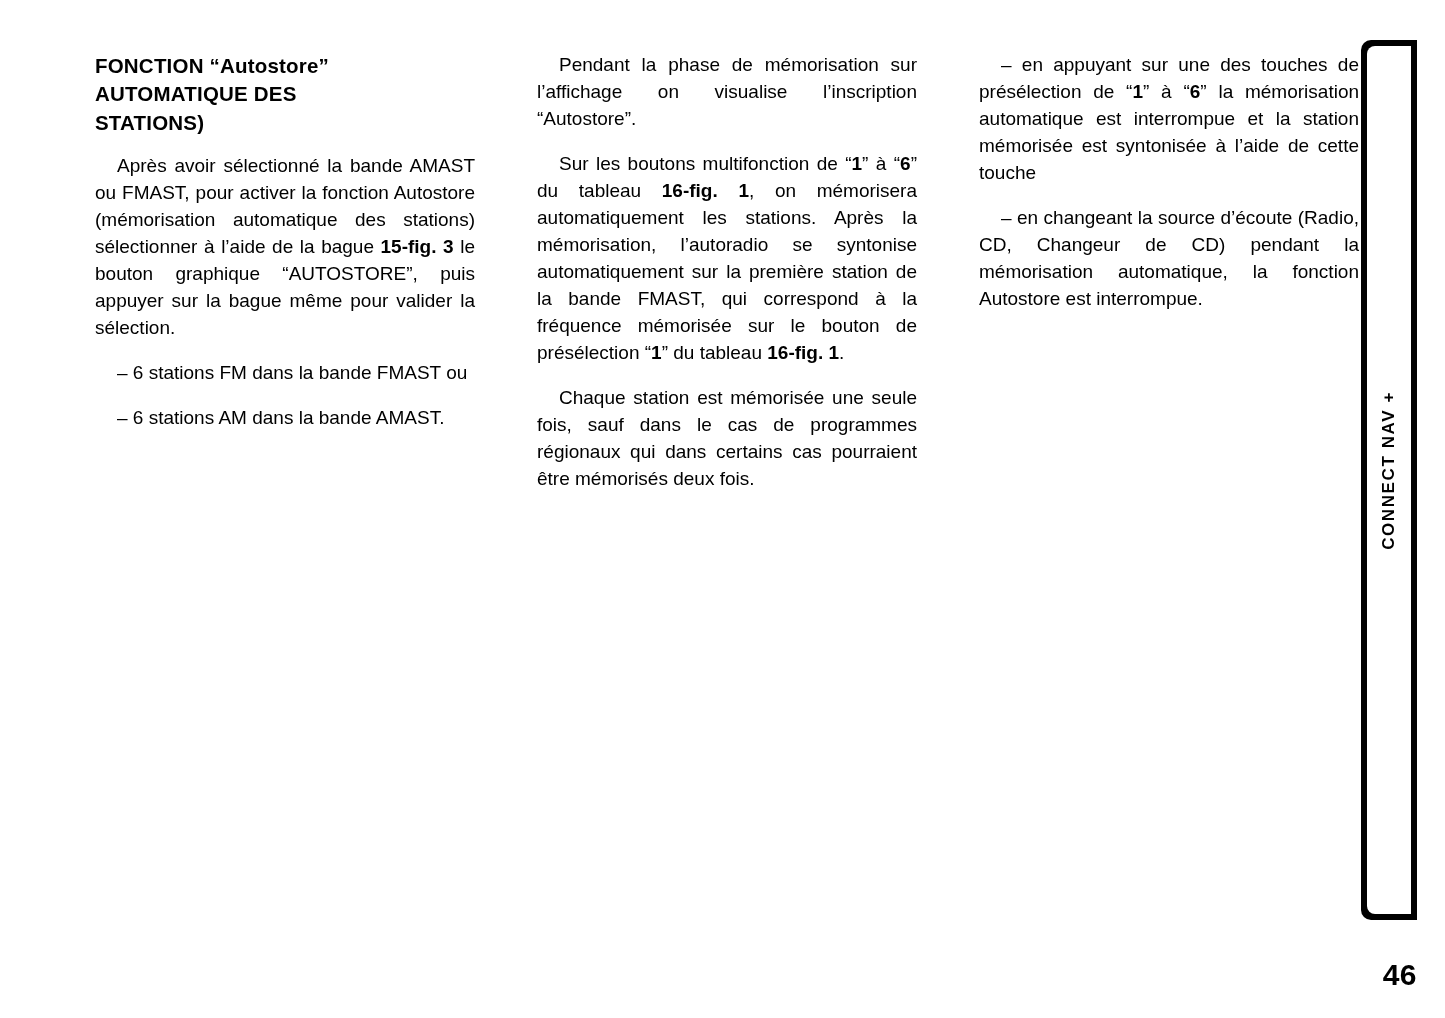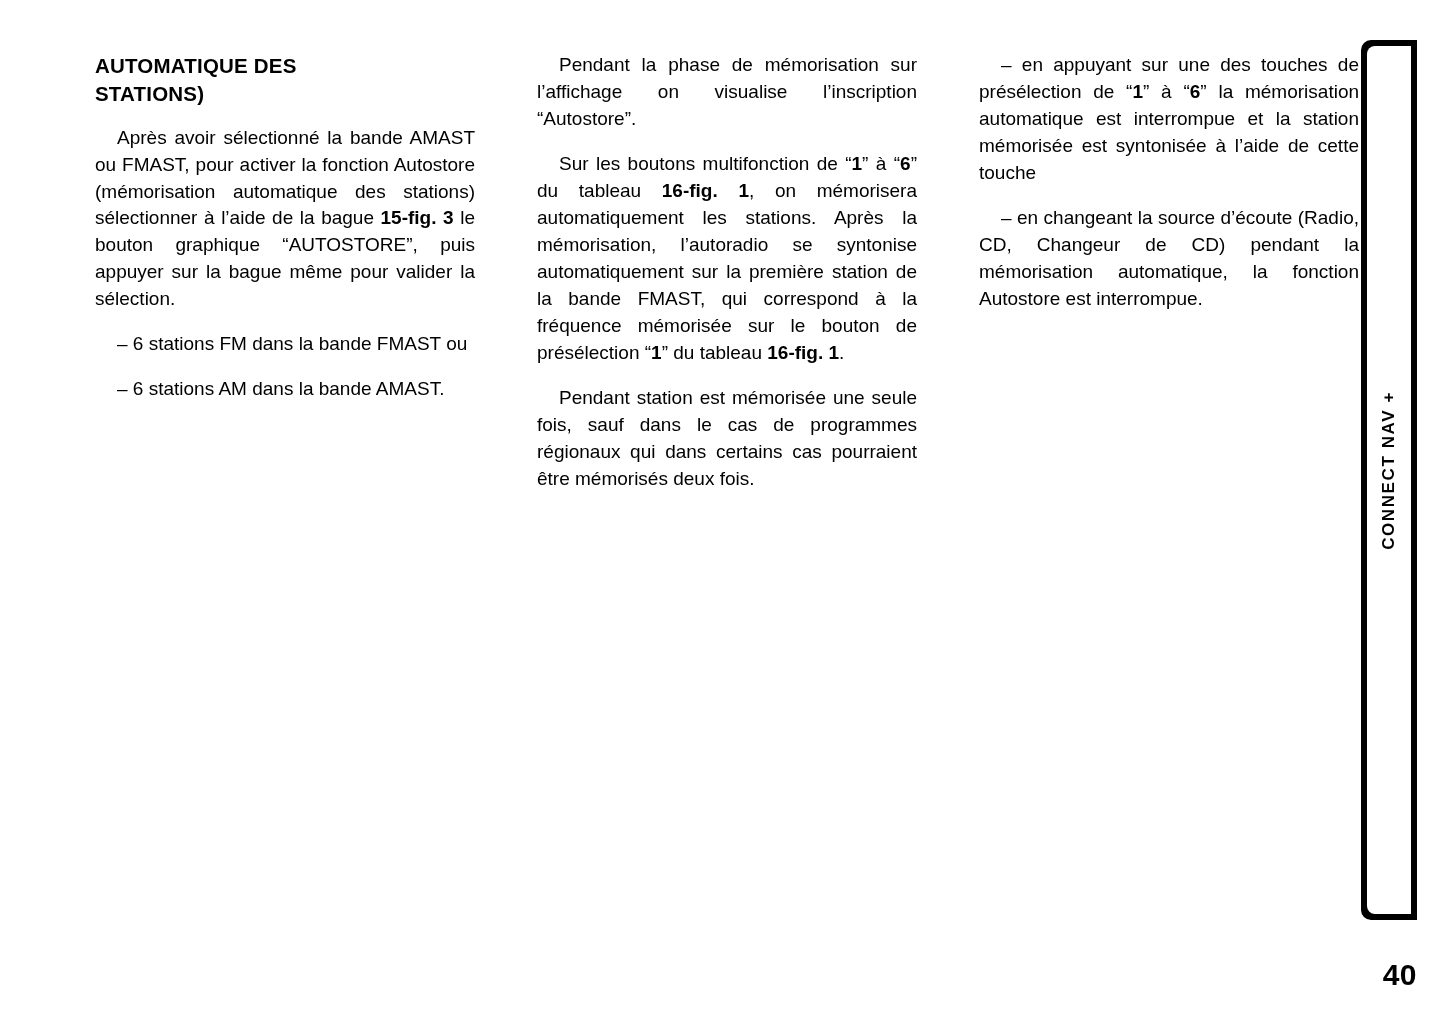--- a/index.html
+++ b/index.html
@@ -111,51 +111,52 @@
 </style>
 </head>
 <body>
 
 <div class="page">
 
   <div class="columns">
 
     <div class="col">
       <h1 class="heading">
+        <span>FONCTION “Autostore”</span>
         <span>AUTOMATIQUE DES</span>
         <span>STATIONS)</span>
       </h1>
 
       <p class="indent">Après avoir sélectionné la bande AMAST ou FMAST, pour activer la fonction Autostore (mémorisation automatique des stations) sélectionner à l’aide de la bague <b>15-fig. 3</b> le bouton graphique “AUTOSTORE”, puis appuyer sur la bague même pour valider la sélection.</p>
 
 
       <p class="indent">– 6 stations FM dans la bande FMAST ou</p>
 
       <p class="indent">– 6 stations AM dans la bande AMAST.</p>
     </div>
 
     <div class="col">
       <p class="indent">Pendant la phase de mémorisation sur l’affichage on visualise l’inscription “Autostore”.</p>
 
       <p class="indent">Sur les boutons multifonction de “<b>1</b>” à “<b>6</b>” du tableau <b>16-fig. 1</b>, on mémorisera automatiquement les stations. Après la mémorisation, l’autoradio se syntonise automatiquement sur la première station de la bande FMAST, qui correspond à la fréquence mémorisée sur le bouton de présélection “<b>1</b>” du tableau <b>16-fig. 1</b>.</p>
 
-      <p class="indent">Pendant station est mémorisée une seule fois, sauf dans le cas de programmes régionaux qui dans certains cas pourraient être mémorisés deux fois.</p>
+      <p class="indent">Chaque station est mémorisée une seule fois, sauf dans le cas de programmes régionaux qui dans certains cas pourraient être mémorisés deux fois.</p>
     </div>
 
     <div class="col">
 
       <p class="indent">– en appuyant sur une des touches de présélection de “<b>1</b>” à “<b>6</b>” la mémorisation automatique est interrompue et la station mémorisée est syntonisée à l’aide de cette touche</p>
 
       <p class="indent">– en changeant la source d’écoute (Radio, CD, Changeur de CD) pendant la mémorisation automatique, la fonction Autostore est interrompue.</p>
     </div>
 
   </div>
 
   <div class="side-tab">
     <div class="side-tab-inner"></div>
   </div>
   <div class="side-tab-label">
     <span>CONNECT NAV +</span>
   </div>
 
-  <div class="page-number">40</div>
+  <div class="page-number">46</div>
 
 </div>
 
 </body></html>

